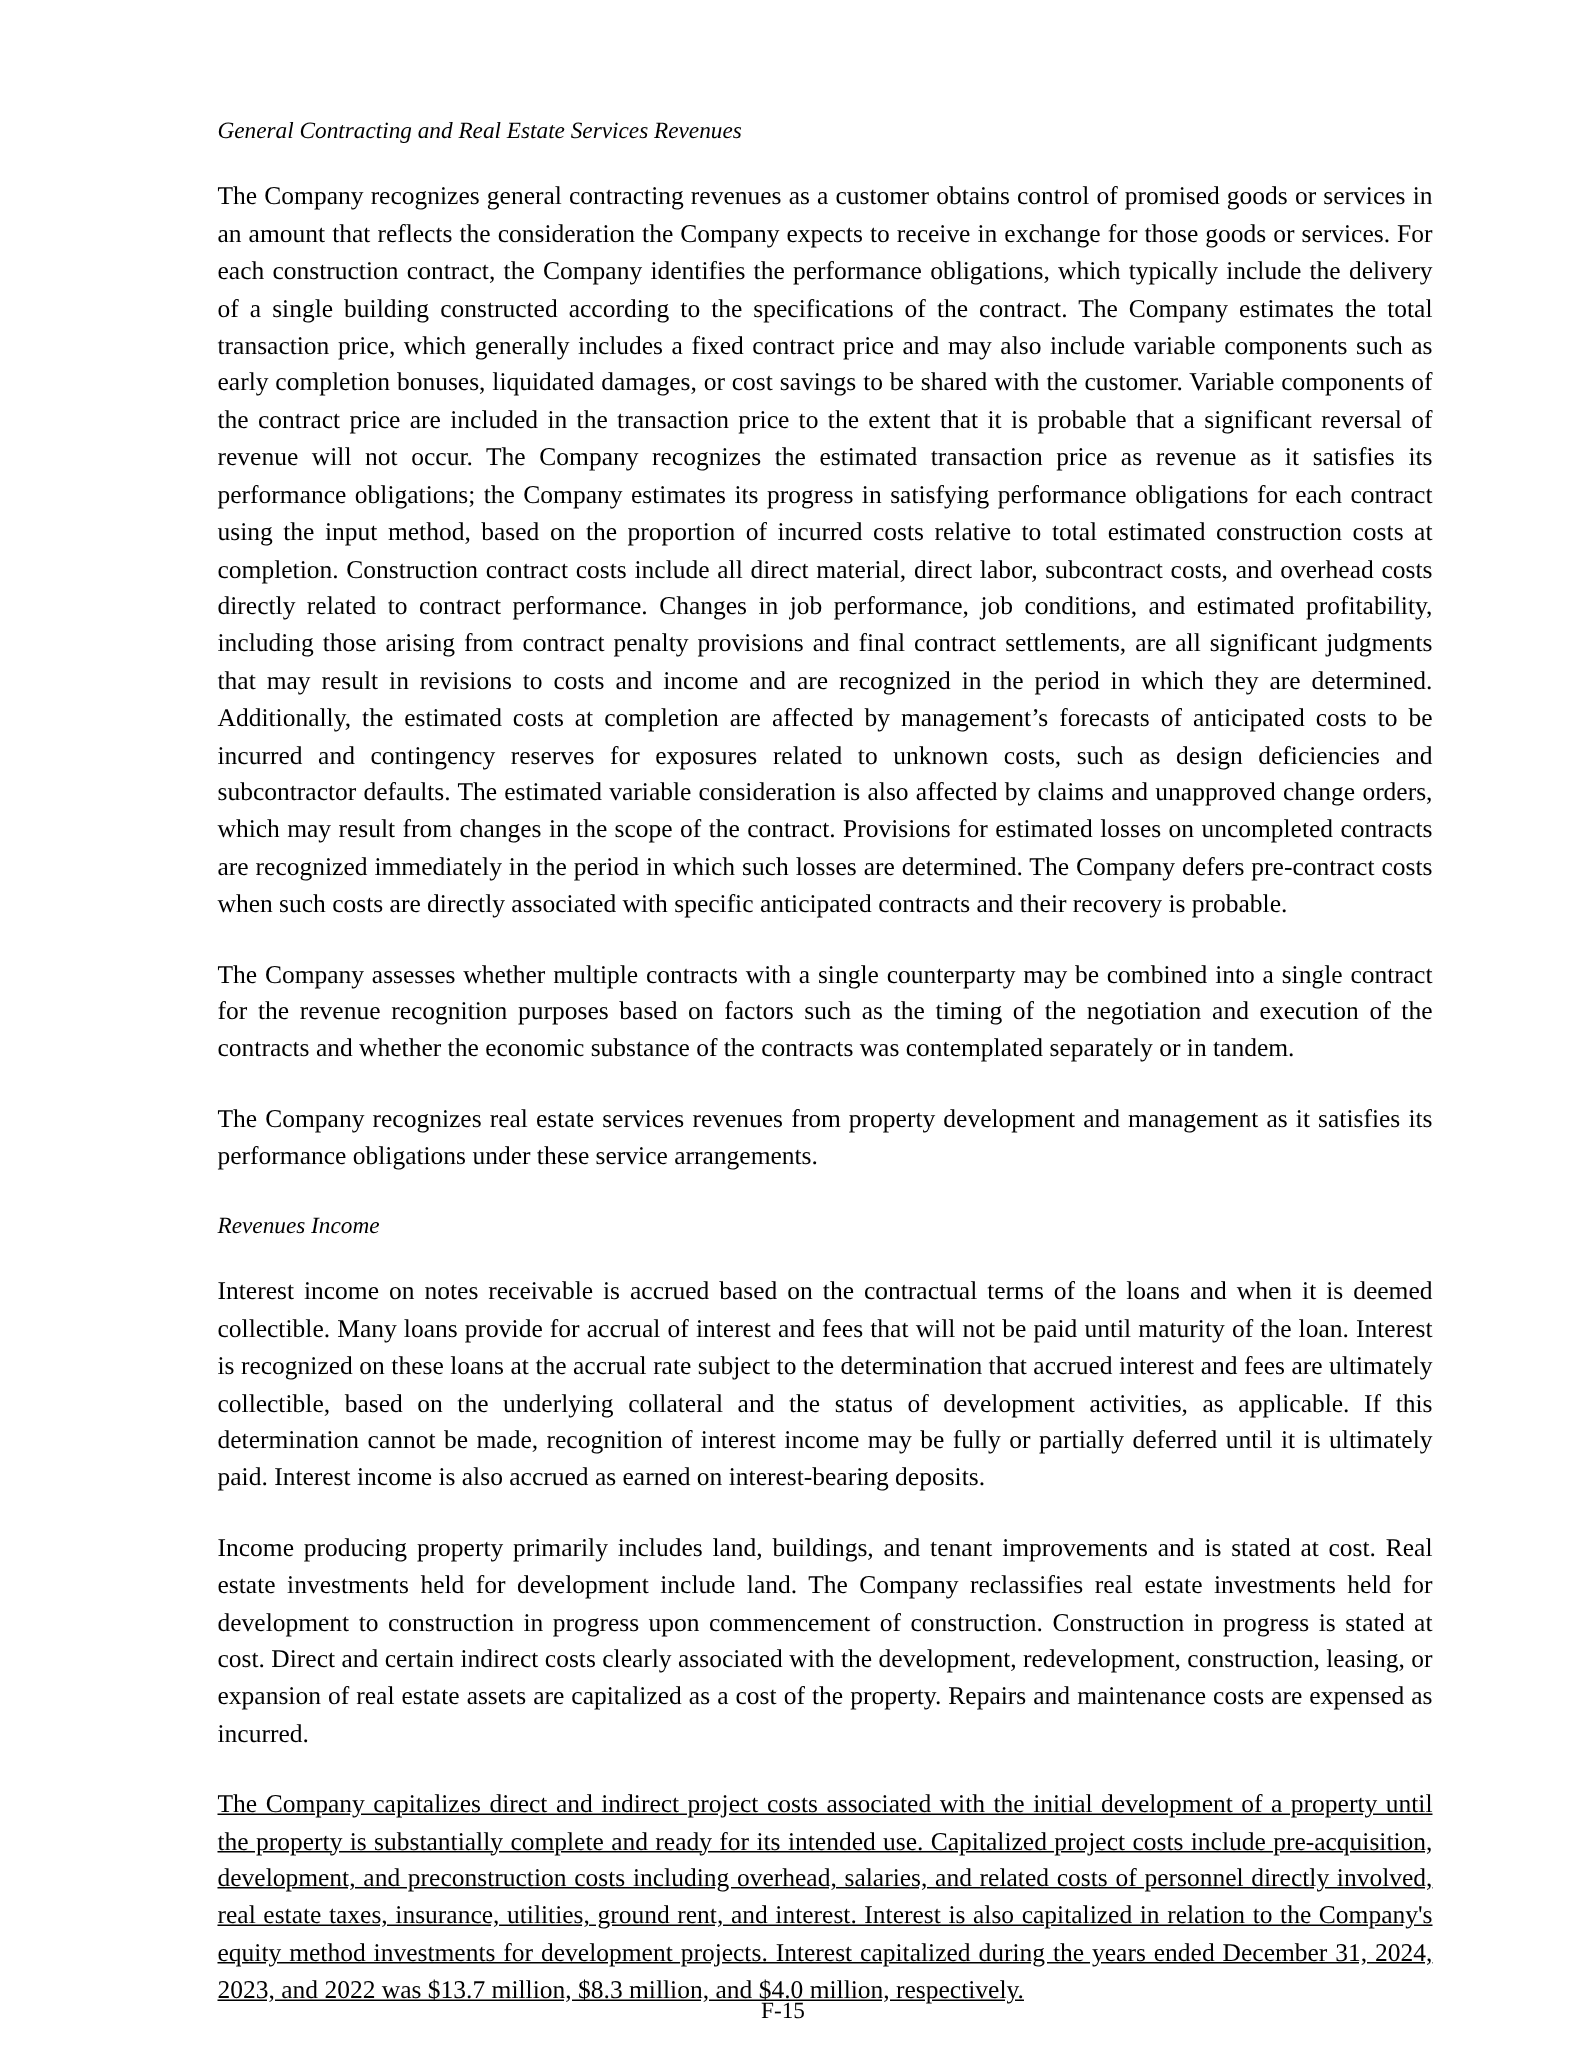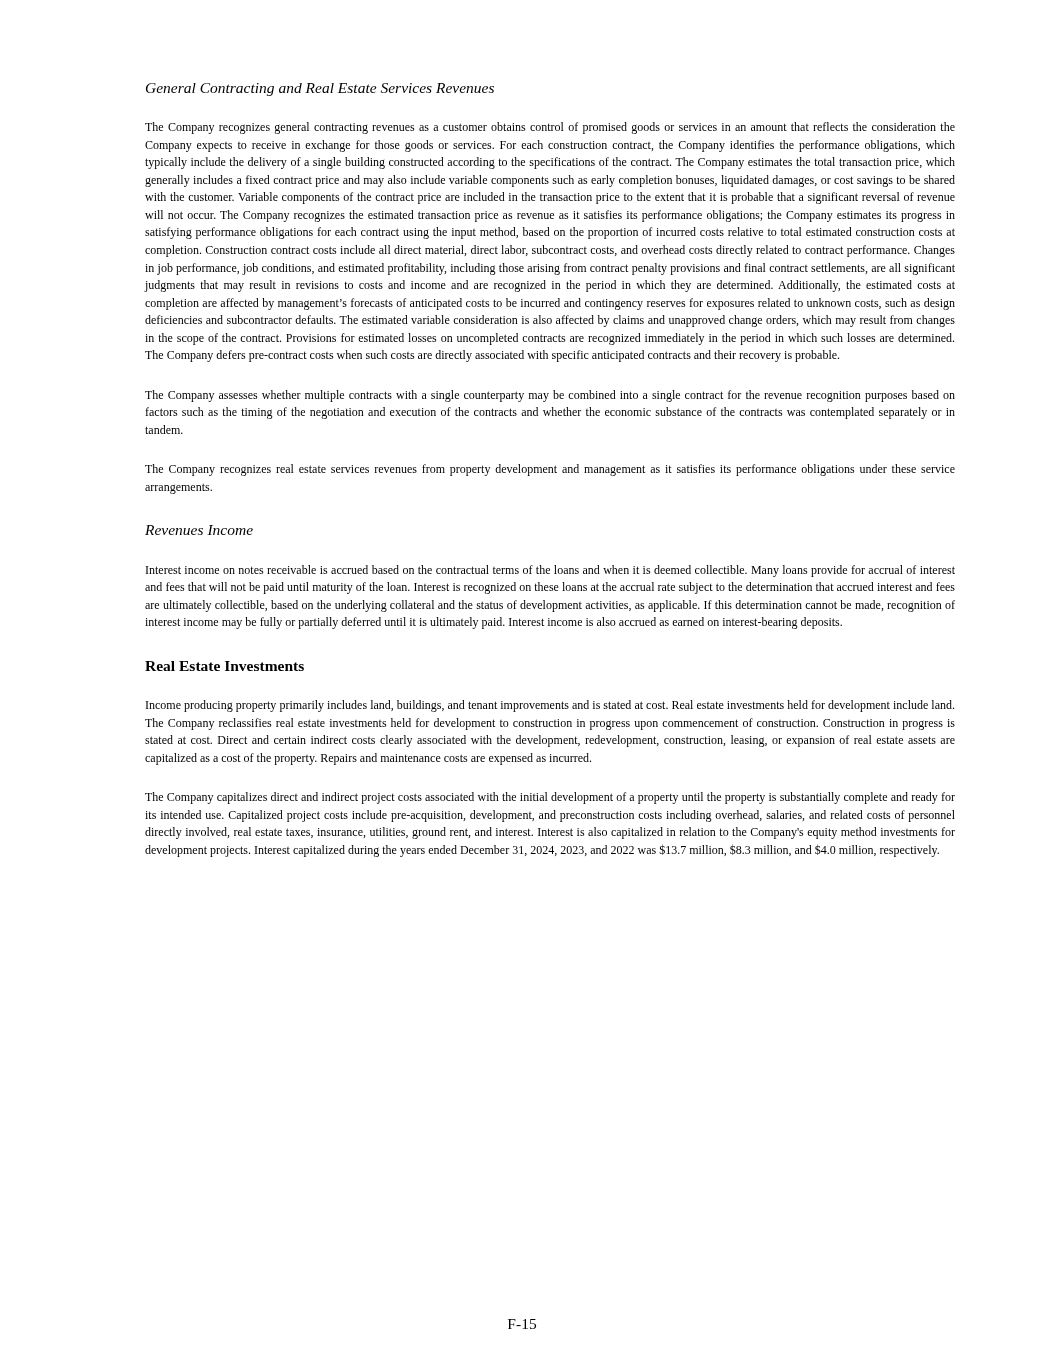--- a/index.html
+++ b/index.html
@@ -29,27 +29,28 @@
     line-height: 1.25;
     margin: 0 0 22px 0;
   }
   .section-heading-bold {
     font-weight: bold;
     font-size: 15.5px;
     line-height: 1.25;
     margin: 0 0 22px 0;
   }
   p.body-text {
-    font-size: 12px;
+    font-size: 17px;
     line-height: 1.46;
     text-align: justify;
     margin: 0 0 22px 0;
   }
   p.body-text:last-child {
     margin-bottom: 0;
+    text-decoration: underline;
   }
   .spacer-before {
     margin-top: 24px;
   }
   .page-footer {
     position: absolute;
     left: 0;
     right: 4px;
     bottom: 32px;
     text-align: center;
@@ -67,21 +68,20 @@
     <p class="body-text">The Company recognizes general contracting revenues as a customer obtains control of promised goods or services in an amount that reflects the consideration the Company expects to receive in exchange for those goods or services. For each construction contract, the Company identifies the performance obligations, which typically include the delivery of a single building constructed according to the specifications of the contract. The Company estimates the total transaction price, which generally includes a fixed contract price and may also include variable components such as early completion bonuses, liquidated damages, or cost savings to be shared with the customer. Variable components of the contract price are included in the transaction price to the extent that it is probable that a significant reversal of revenue will not occur. The Company recognizes the estimated transaction price as revenue as it satisfies its performance obligations; the Company estimates its progress in satisfying performance obligations for each contract using the input method, based on the proportion of incurred costs relative to total estimated construction costs at completion. Construction contract costs include all direct material, direct labor, subcontract costs, and overhead costs directly related to contract performance. Changes in job performance, job conditions, and estimated profitability, including those arising from contract penalty provisions and final contract settlements, are all significant judgments that may result in revisions to costs and income and are recognized in the period in which they are determined. Additionally, the estimated costs at completion are affected by management’s forecasts of anticipated costs to be incurred and contingency reserves for exposures related to unknown costs, such as design deficiencies and subcontractor defaults. The estimated variable consideration is also affected by claims and unapproved change orders, which may result from changes in the scope of the contract. Provisions for estimated losses on uncompleted contracts are recognized immediately in the period in which such losses are determined. The Company defers pre-contract costs when such costs are directly associated with specific anticipated contracts and their recovery is probable.</p>
 
     <p class="body-text">The Company assesses whether multiple contracts with a single counterparty may be combined into a single contract for the revenue recognition purposes based on factors such as the timing of the negotiation and execution of the contracts and whether the economic substance of the contracts was contemplated separately or in tandem.</p>
 
     <p class="body-text">The Company recognizes real estate services revenues from property development and management as it satisfies its performance obligations under these service arrangements.</p>
 
     <div class="section-heading-italic spacer-before">Revenues Income</div>
 
     <p class="body-text">Interest income on notes receivable is accrued based on the contractual terms of the loans and when it is deemed collectible. Many loans provide for accrual of interest and fees that will not be paid until maturity of the loan. Interest is recognized on these loans at the accrual rate subject to the determination that accrued interest and fees are ultimately collectible, based on the underlying collateral and the status of development activities, as applicable. If this determination cannot be made, recognition of interest income may be fully or partially deferred until it is ultimately paid. Interest income is also accrued as earned on interest-bearing deposits.</p>
 
-    <div class="section-heading-bold spacer-before">Real Estate Investments</div>
 
     <p class="body-text">Income producing property primarily includes land, buildings, and tenant improvements and is stated at cost. Real estate investments held for development include land. The Company reclassifies real estate investments held for development to construction in progress upon commencement of construction. Construction in progress is stated at cost. Direct and certain indirect costs clearly associated with the development, redevelopment, construction, leasing, or expansion of real estate assets are capitalized as a cost of the property. Repairs and maintenance costs are expensed as incurred.</p>
 
     <p class="body-text">The Company capitalizes direct and indirect project costs associated with the initial development of a property until the property is substantially complete and ready for its intended use. Capitalized project costs include pre-acquisition, development, and preconstruction costs including overhead, salaries, and related costs of personnel directly involved, real estate taxes, insurance, utilities, ground rent, and interest. Interest is also capitalized in relation to the Company's equity method investments for development projects. Interest capitalized during the years ended December 31, 2024, 2023, and 2022 was $13.7 million, $8.3 million, and $4.0 million, respectively.</p>
 
   </div>
 
   <div class="page-footer">F-15</div>
 </div>
 

